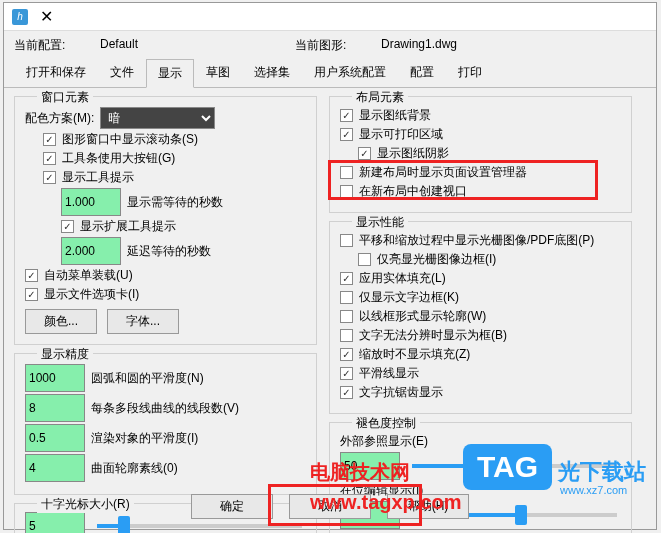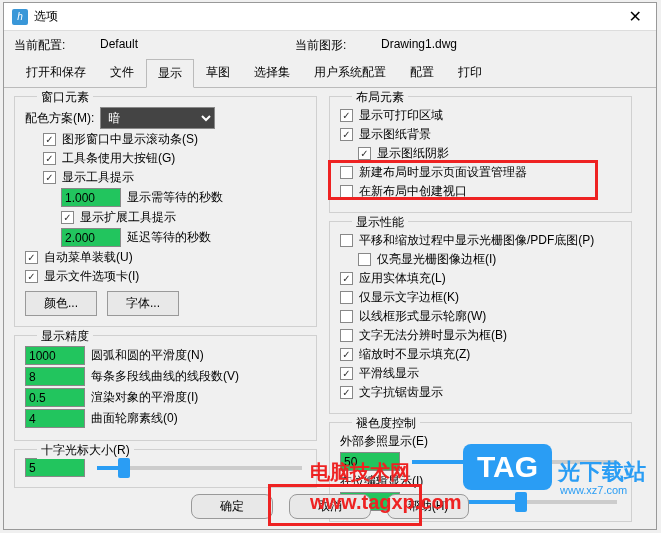--- a/index.html
+++ b/index.html
@@ -17,44 +17,43 @@
 .tab.active { border-color: #bbb; background: #f0f0f0; position: relative; top: 1px; border-bottom: 1px solid #f0f0f0; }
 .content { display: flex; padding: 8px 10px; gap: 12px; }
 .col { width: 303px; }
 .group { border: 1px solid #d0d0d0; padding: 8px 10px 10px; margin-bottom: 8px; position: relative; }
 .group-title { position: absolute; top: -8px; left: 22px; background: #f0f0f0; padding: 0 4px; }
 .row { display: flex; align-items: center; margin: 2px 0; gap: 6px; }
 .row.ind1 { margin-left: 18px; }
 .row.ind2 { margin-left: 36px; }
 .chk { width: 13px; height: 13px; border: 1px solid #888; background: #fff; display: inline-block; text-align: center; line-height: 11px; font-size: 10px; color: #333; }
 .chk.on::before { content: "✓"; }
-input[type=text] { border: 1px solid #888; padding: 2px 3px; background: #22c55e; width: 60px; height: 19px; }
+input[type=text] { border: 1px solid #888; padding: 2px 3px; background: #86efac; width: 60px; height: 28px; }
 select { border: 1px solid #888; background: #444; color: #fff; padding: 2px 3px; height: 22px; width: 115px; }
 button.btn { border: 1px solid #999; background: #e8e8e8; padding: 3px 18px; cursor: pointer; }
 .slider-row { display: flex; align-items: center; gap: 8px; }
 .slider { flex: 1; height: 4px; background: #ccc; position: relative; margin: 0 4px; }
 .slider .track { height: 4px; background: #2a9df4; position: absolute; left: 0; }
 .slider .thumb { width: 12px; height: 20px; background: #2a9df4; position: absolute; top: -8px; border-radius: 2px; }
 .redbox1 { position: absolute; border: 3px solid #e22; left: 328px; top: 160px; width: 270px; height: 40px; pointer-events: none; }
 .redbox2 { position: absolute; border: 3px solid #e22; left: 268px; top: 484px; width: 154px; height: 42px; pointer-events: none; }
 .overlay-text { position: absolute; left: 310px; top: 459px; font-size: 20px; color: #e22; font-weight: bold; }
 .tag-badge { position: absolute; left: 463px; top: 444px; background: #2a9df4; color: #fff; font-size: 30px; font-weight: bold; padding: 6px 14px; border-radius: 8px; }
 .gx-text { position: absolute; left: 558px; top: 457px; font-size: 22px; color: #2a9df4; font-weight: bold; text-align: right; }
 .gx-sub { position: absolute; left: 560px; top: 484px; font-size: 11px; color: #2a9df4; }
 .footer { position: absolute; bottom: 10px; left: 0; right: 0; display: flex; justify-content: center; gap: 16px; padding: 0 20px; }
-.footer button { min-width: 82px; border-radius: 8px; }
+.footer button { min-width: 82px; }
 .btn-row { display: flex; gap: 10px; justify-content: flex-start; margin-top: 6px; }
 </style>
 </head>
 <body>
 
 <div class="window">
   <div class="titlebar">
     <div class="icon">h</div>
-    <div class="title">选项</div>
     <div class="close">✕</div>
   </div>
   <div class="info-row">
     <span class="lbl">当前配置:</span>
     <span class="val">Default</span>
     <span class="lbl">当前图形:</span>
     <span class="val">Drawing1.dwg</span>
   </div>
   <div class="tabs">
     <div class="tab">打开和保存</div>
@@ -144,25 +143,25 @@
             </div>
         </div>
       </div>
     </div>
 
     <div class="col">
       <div class="group">
         <span class="group-title">布局元素</span>
         <div class="row">
             <span class="chk on"></span>
+            <span>显示图纸背景</span>
+          </div>
+        <div class="row">
+            <span class="chk on"></span>
             <span>显示可打印区域</span>
-          </div>
-        <div class="row">
-            <span class="chk on"></span>
-            <span>显示图纸背景</span>
           </div>
         <div class="row ind1">
             <span class="chk on"></span>
             <span>显示图纸阴影</span>
           </div>
         <div class="row">
             <span class="chk"></span>
             <span>新建布局时显示页面设置管理器</span>
           </div>
         <div class="row">

